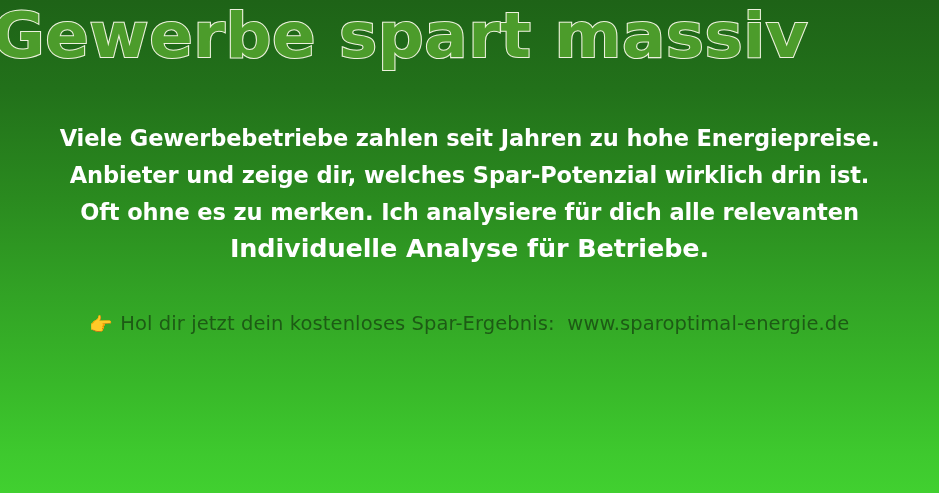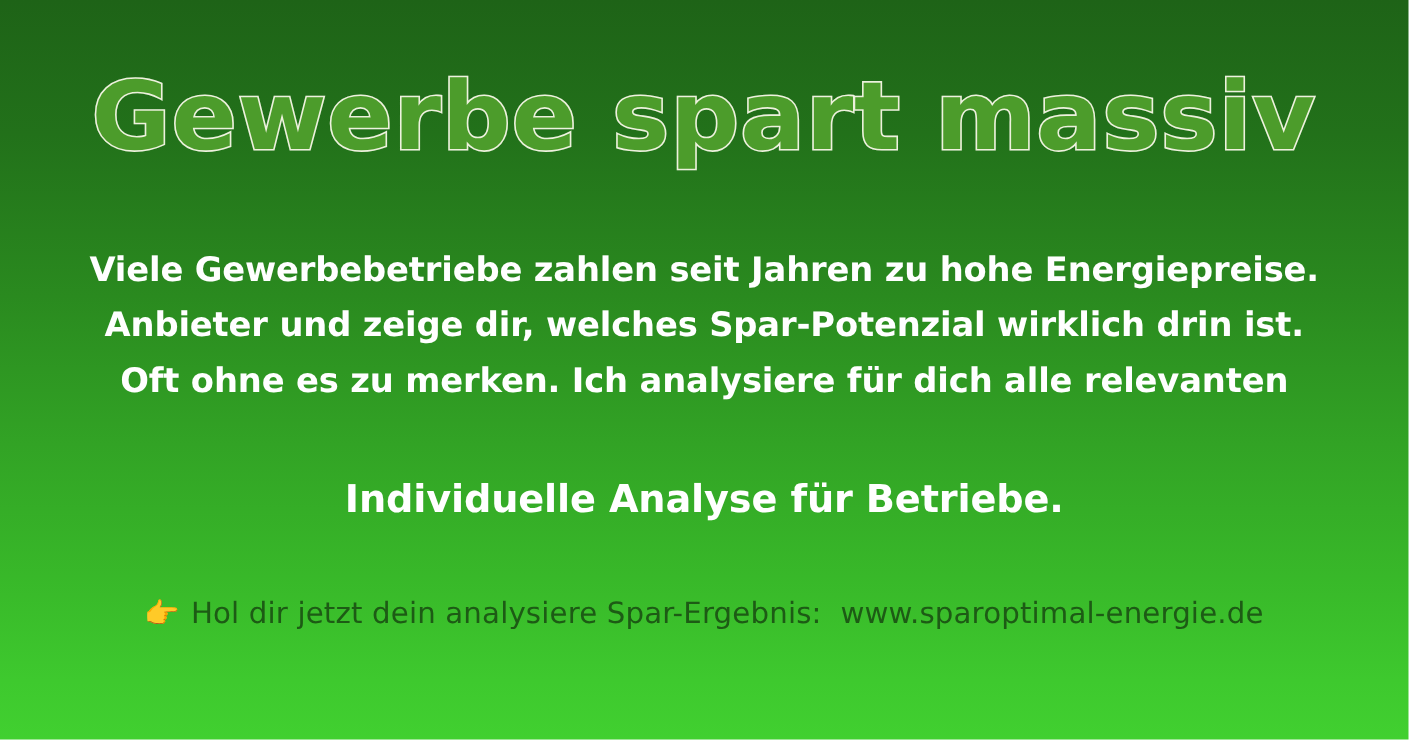--- a/index.html
+++ b/index.html
@@ -27,22 +27,21 @@
         #41d030 100%);
     display: flex;
     flex-direction: column;
     align-items: center;
     overflow: hidden;
   }
 
   
   .headline-wrap {
     width: 100%;
-    text-align: center;
-    margin-top: 42px;
+    text-align: left;
     height: 78px;
   }
   .headline {
     display: inline-block;
     font-family: "DejaVu Sans", sans-serif;
     font-weight: bold;
     font-size: 63px;
     line-height: 72px;
     letter-spacing: 0.5px;
     color: #4c9c2b;
@@ -64,21 +63,20 @@
     font-family: "DejaVu Sans", sans-serif;
     font-weight: bold;
     font-size: 22.5px;
     line-height: 37px;
     letter-spacing: -0.1px;
     white-space: nowrap;
   }
 
   
   .emphasis-block {
-    margin-top: 43px;
     width: 100%;
     text-align: center;
   }
   .emphasis-line {
     color: #ffffff;
     font-family: "DejaVu Sans", sans-serif;
     font-weight: bold;
     font-size: 25.5px;
     line-height: 34px;
     letter-spacing: -0.1px;
@@ -127,16 +125,16 @@
     <div class="body-line">Anbieter und zeige dir, welches Spar-Potenzial wirklich drin ist.</div>
     <div class="body-line">Oft ohne es zu merken. Ich analysiere für dich alle relevanten</div>
   </div>
 
   <div class="emphasis-block">
     <span class="emphasis-line">Individuelle Analyse für Betriebe.</span>
   </div>
 
   <div class="cta-block">
     <span class="cta-emoji">👉</span>
-    <span class="cta-text">Hol dir jetzt dein analysiere Spar-Ergebnis:  www.sparoptimal-energie.de</span>
+    <span class="cta-text">Hol dir jetzt dein kostenloses Spar-Ergebnis:  www.sparoptimal-energie.de</span>
   </div>
 
 </div>
 
 </body></html>

